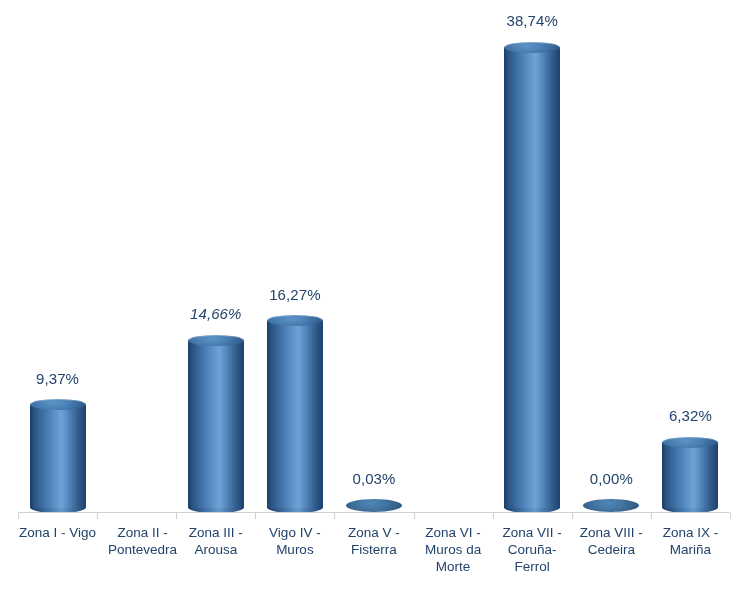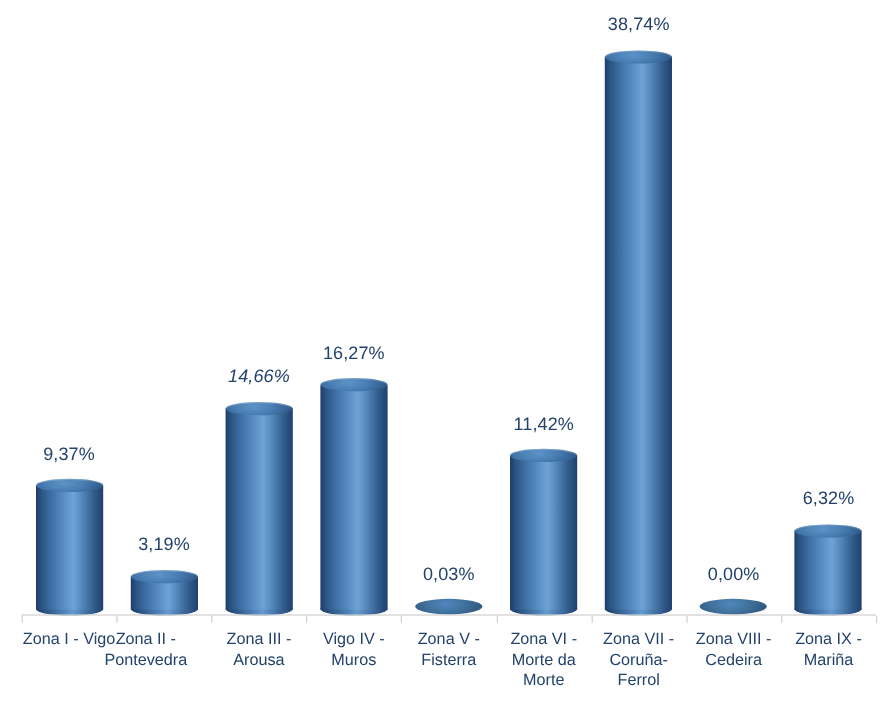--- a/index.html
+++ b/index.html
@@ -162,28 +162,20 @@
 
   <div class="plot-area" id="plot-area">
       <div class="col" style="left: 0px; width: 79.1111px;">
         <div class="bar-wrap" style="width: 56px; height: 119.162px;">
           <div class="cyl-bottom"></div>
           <div class="cyl-body" style="height: 103.162px;"></div>
           <div class="cyl-top" style="bottom: 102.662px;"></div>
         </div>
         <div class="data-label" style="bottom: 126.162px;">9,37%</div>
       </div>
-      <div class="col" style="left: 79.1111px; width: 79.1111px;">
-        <div class="bar-wrap" style="width: 56px; height: 43.8663px;">
-          <div class="cyl-bottom"></div>
-          <div class="cyl-body" style="height: 27.8663px;"></div>
-          <div class="cyl-top" style="bottom: 27.3663px;"></div>
-        </div>
-        <div class="data-label" style="bottom: 50.8663px;">3,19%</div>
-      </div>
       <div class="col" style="left: 158.222px; width: 79.1111px;">
         <div class="bar-wrap" style="width: 56px; height: 183.614px;">
           <div class="cyl-bottom"></div>
           <div class="cyl-body" style="height: 167.614px;"></div>
           <div class="cyl-top" style="bottom: 167.114px;"></div>
         </div>
         <div class="data-label" style="bottom: 190.614px; font-style: italic;">14,66%</div>
       </div>
       <div class="col" style="left: 237.333px; width: 79.1111px;">
         <div class="bar-wrap" style="width: 56px; height: 203.23px;">
@@ -191,28 +183,20 @@
           <div class="cyl-body" style="height: 187.23px;"></div>
           <div class="cyl-top" style="bottom: 186.73px;"></div>
         </div>
         <div class="data-label" style="bottom: 210.23px;">16,27%</div>
       </div>
       <div class="col" style="left: 316.444px; width: 79.1111px; text-align: center;">
         <div class="bar-wrap" style="width: 56px; height: 15px;">
           <div class="cyl-flat"></div>
         </div>
         <div class="data-label" style="bottom: 26px;">0,03%</div>
-      </div>
-      <div class="col" style="left: 395.556px; width: 79.1111px;">
-        <div class="bar-wrap" style="width: 56px; height: 144.139px;">
-          <div class="cyl-bottom"></div>
-          <div class="cyl-body" style="height: 128.139px;"></div>
-          <div class="cyl-top" style="bottom: 127.639px;"></div>
-        </div>
-        <div class="data-label" style="bottom: 151.139px;">11,42%</div>
       </div>
       <div class="col" style="left: 474.667px; width: 79.1111px;">
         <div class="bar-wrap" style="width: 56px; height: 477px;">
           <div class="cyl-bottom"></div>
           <div class="cyl-body" style="height: 461px;"></div>
           <div class="cyl-top" style="bottom: 460.5px;"></div>
         </div>
         <div class="data-label" style="bottom: 484px;">38,74%</div>
       </div>
       <div class="col" style="left: 553.778px; width: 79.1111px;">
@@ -242,39 +226,39 @@
       <div class="axis-tick" style="left: 492.667px;"></div>
       <div class="axis-tick" style="left: 571.778px;"></div>
       <div class="axis-tick" style="left: 650.889px;"></div>
       <div class="axis-tick" style="left: 730px;"></div>
     </div>
 
   <div class="cat-labels" id="cat-labels">
       <div class="cat-label" style="left: 0px; width: 79.1111px;">
         <div>Zona I - Vigo</div>
       </div>
-      <div class="cat-label" style="left: 64px; width: 79.1111px;">
+      <div class="cat-label" style="left: 85px; width: 79.1111px;">
         <div>Zona II -</div>
         <div>Pontevedra</div>
       </div>
       <div class="cat-label" style="left: 158.222px; width: 79.1111px;">
         <div>Zona III -</div>
         <div>Arousa</div>
       </div>
       <div class="cat-label" style="left: 237.333px; width: 79.1111px;">
         <div>Vigo IV -</div>
         <div>Muros</div>
       </div>
       <div class="cat-label" style="left: 316.444px; width: 79.1111px;">
         <div>Zona V -</div>
         <div>Fisterra</div>
       </div>
       <div class="cat-label" style="left: 395.556px; width: 79.1111px;">
         <div>Zona VI -</div>
-        <div>Morte da</div>
+        <div>Muros da</div>
         <div>Morte</div>
       </div>
       <div class="cat-label" style="left: 474.667px; width: 79.1111px;">
         <div>Zona VII -</div>
         <div>Coruña-</div>
         <div>Ferrol</div>
       </div>
       <div class="cat-label" style="left: 553.778px; width: 79.1111px; text-align: center;">
         <div>Zona VIII -</div>
         <div>Cedeira</div>

